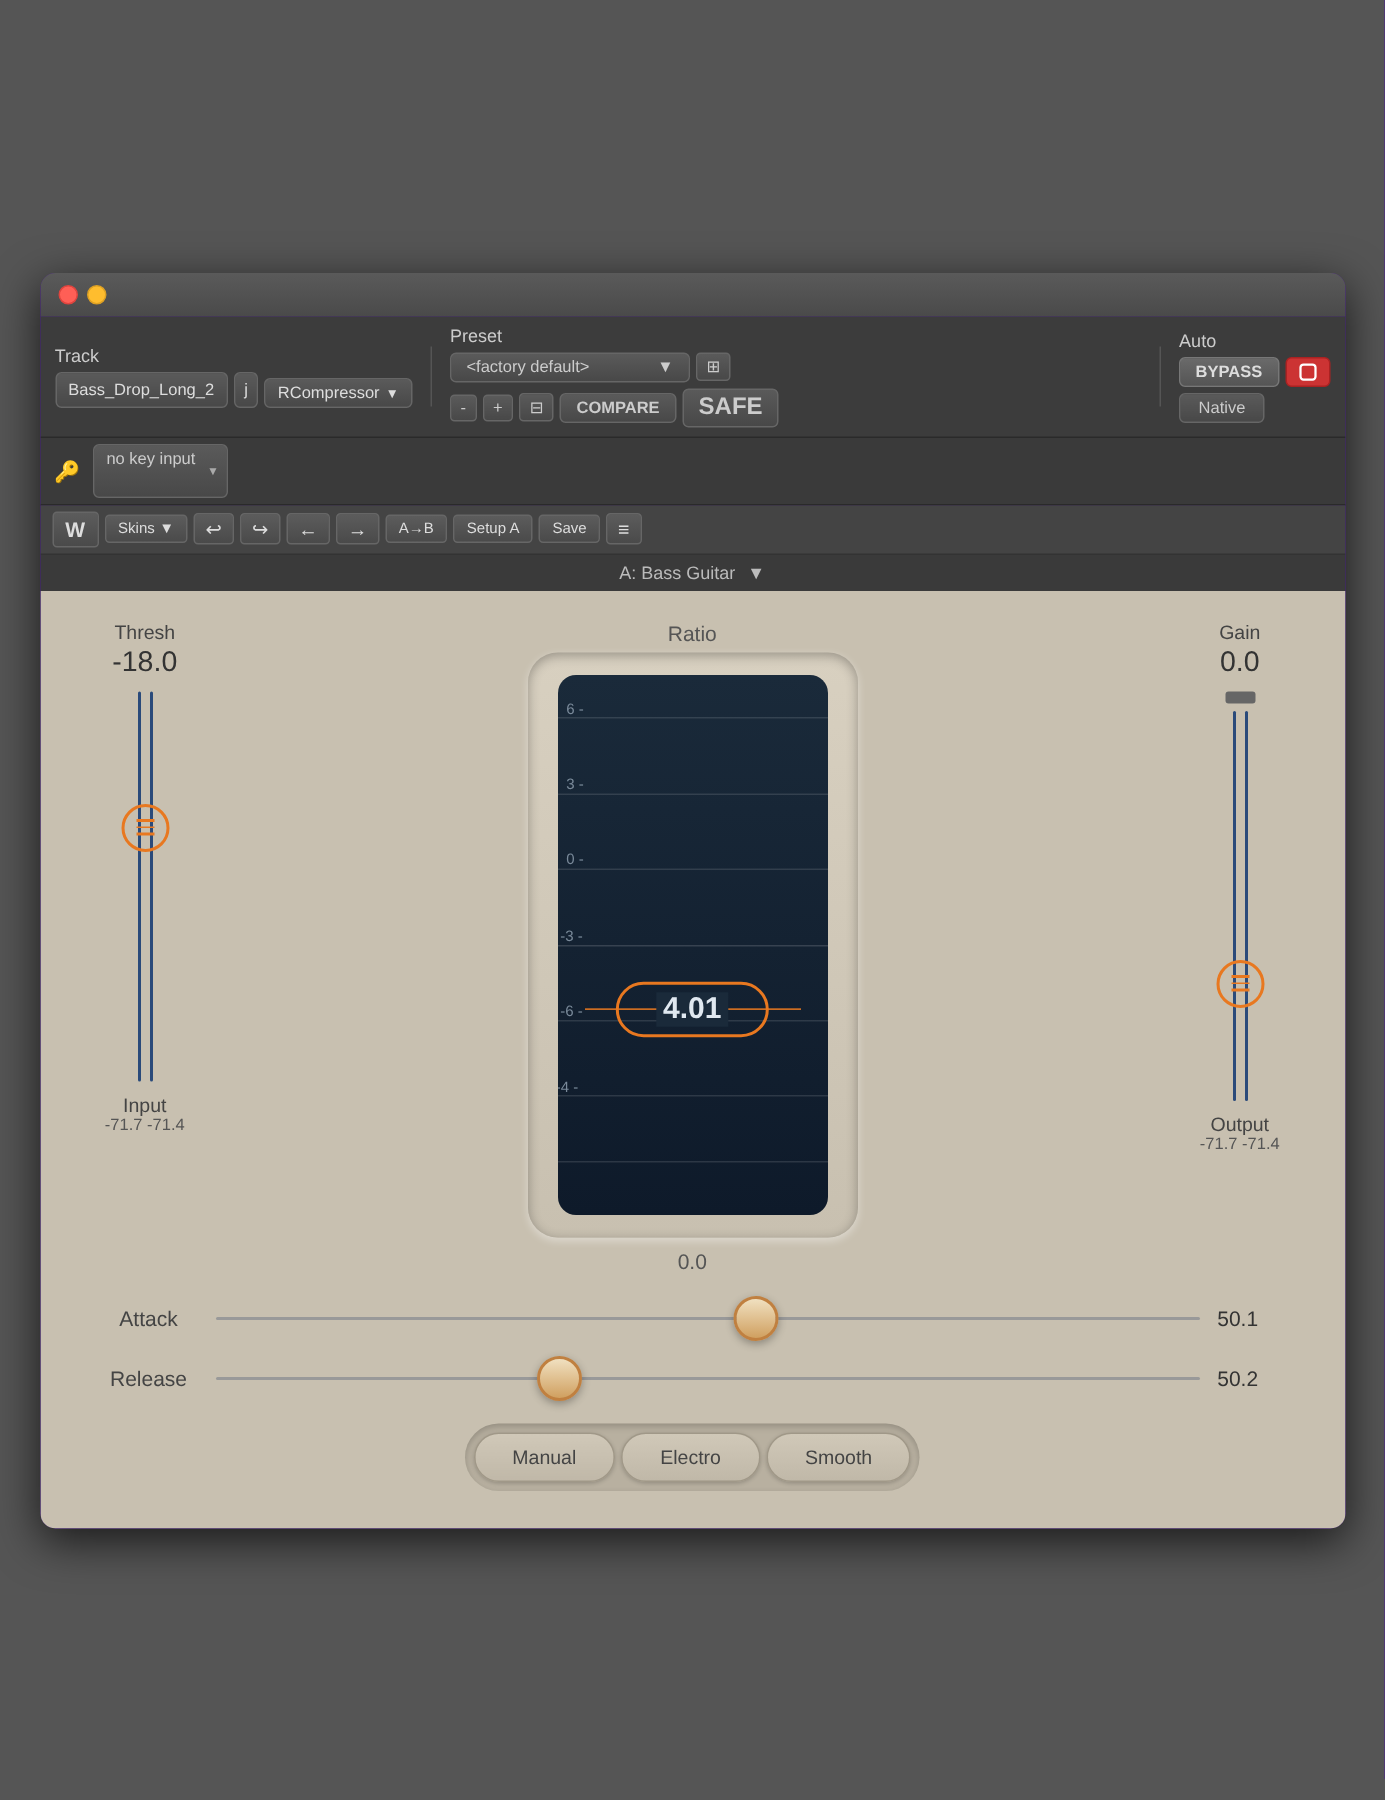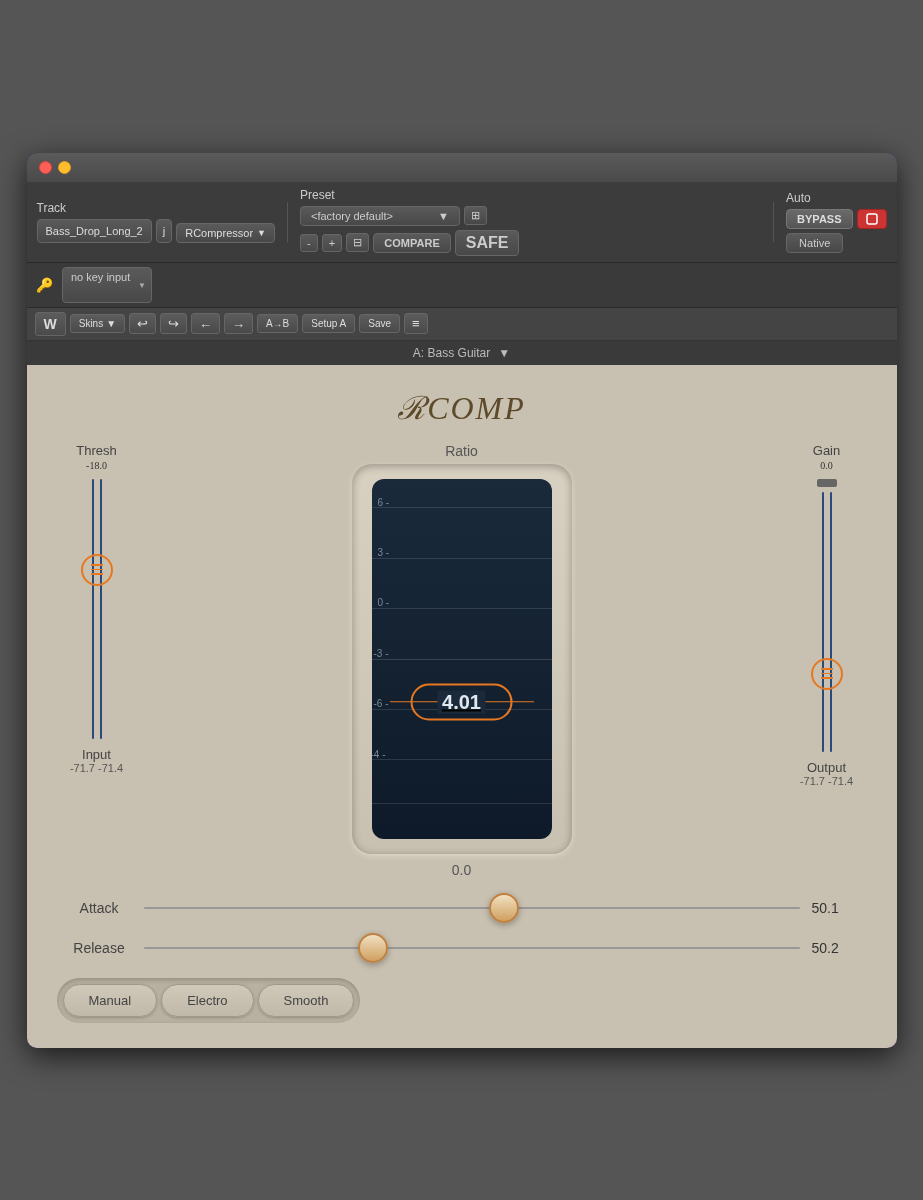--- a/index.html
+++ b/index.html
@@ -293,25 +293,24 @@
       align-items: center;
       width: 80px;
     }
     .slider-label-top {
       font-size: 13px;
       color: #444;
       text-align: center;
       margin-bottom: 2px;
     }
     .slider-value-top {
-      font-size: 10px;
+      font-size: 19px;
       color: #333;
       text-align: center;
       margin-bottom: 8px;
-      font-family: Liberation Serif, serif;
     }
     .vslider-track {
       position: relative;
       width: 18px;
       height: 260px;
       display: flex;
       justify-content: center;
     }
     .vslider-line {
       width: 2px;
@@ -461,21 +460,21 @@
       transform: translateX(-50%);
     }
     .hslider-value {
       font-size: 14px;
       color: #333;
       width: 45px;
     }
     
     .mode-buttons {
       display: flex;
-      justify-content: flex-start;
+      justify-content: center;
       gap: 0;
       margin-top: 10px;
     }
     .mode-btn-wrap {
       background: #b8b0a0;
       border-radius: 25px;
       padding: 6px;
       display: flex;
       gap: 4px;
       box-shadow: inset 0 2px 5px rgba(0,0,0,0.2);
@@ -590,23 +589,20 @@
     <button class="toolbar-btn-icon">≡</button>
   </div>
 
   <div class="preset-name-bar">
     <span>A: Bass Guitar</span>
     <span>▼</span>
   </div>
 
   <div class="plugin-body">
 
-    <div class="plugin-title">
-      <span class="plugin-title-r">ℛ</span><span>COMP</span>
-    </div>
 
     <div class="controls-area">
 
       <div class="slider-container">
         <div class="slider-label-top">Thresh</div>
         <div class="slider-value-top">-18.0</div>
         <div class="vslider-track">
           <div class="vslider-line"></div>
           <div class="vslider-line2"></div>
           <div class="vslider-thumb" style="top: 35%;">
@@ -639,21 +635,21 @@
             <div style="position:absolute; top:90%; width:100%; height:1px; background:rgba(255,255,255,0.12);"></div>
 
             <div style="position:absolute; left:6px; top:5%; font-size:10px; color:#7a8a9a;">6 -</div>
             <div style="position:absolute; left:6px; top:19%; font-size:10px; color:#7a8a9a;">3 -</div>
             <div style="position:absolute; left:6px; top:33%; font-size:10px; color:#7a8a9a;">0 -</div>
             <div style="position:absolute; left:2px; top:47%; font-size:10px; color:#7a8a9a;">-3 -</div>
             <div style="position:absolute; left:2px; top:61%; font-size:10px; color:#7a8a9a;">-6 -</div>
             <div style="position:absolute; left:-1px; top:75%; font-size:10px; color:#7a8a9a;">-4 -</div>
 
             <div style="position:absolute; top:62%; left:50%; transform:translate(-50%,-50%); width:80%; height:1.5px; background:#e87820;"></div>
-            <div class="ratio-indicator" style="top:62%;text-decoration:underline;">
+            <div class="ratio-indicator" style="top:62%;">
               <span class="ratio-value">4.01</span>
             </div>
           </div>
         </div>
         <div class="ratio-bottom-value">0.0</div>
       </div>
 
       <div class="slider-container">
         <div class="slider-label-top">Gain</div>
         <div class="slider-value-top">0.0</div>

